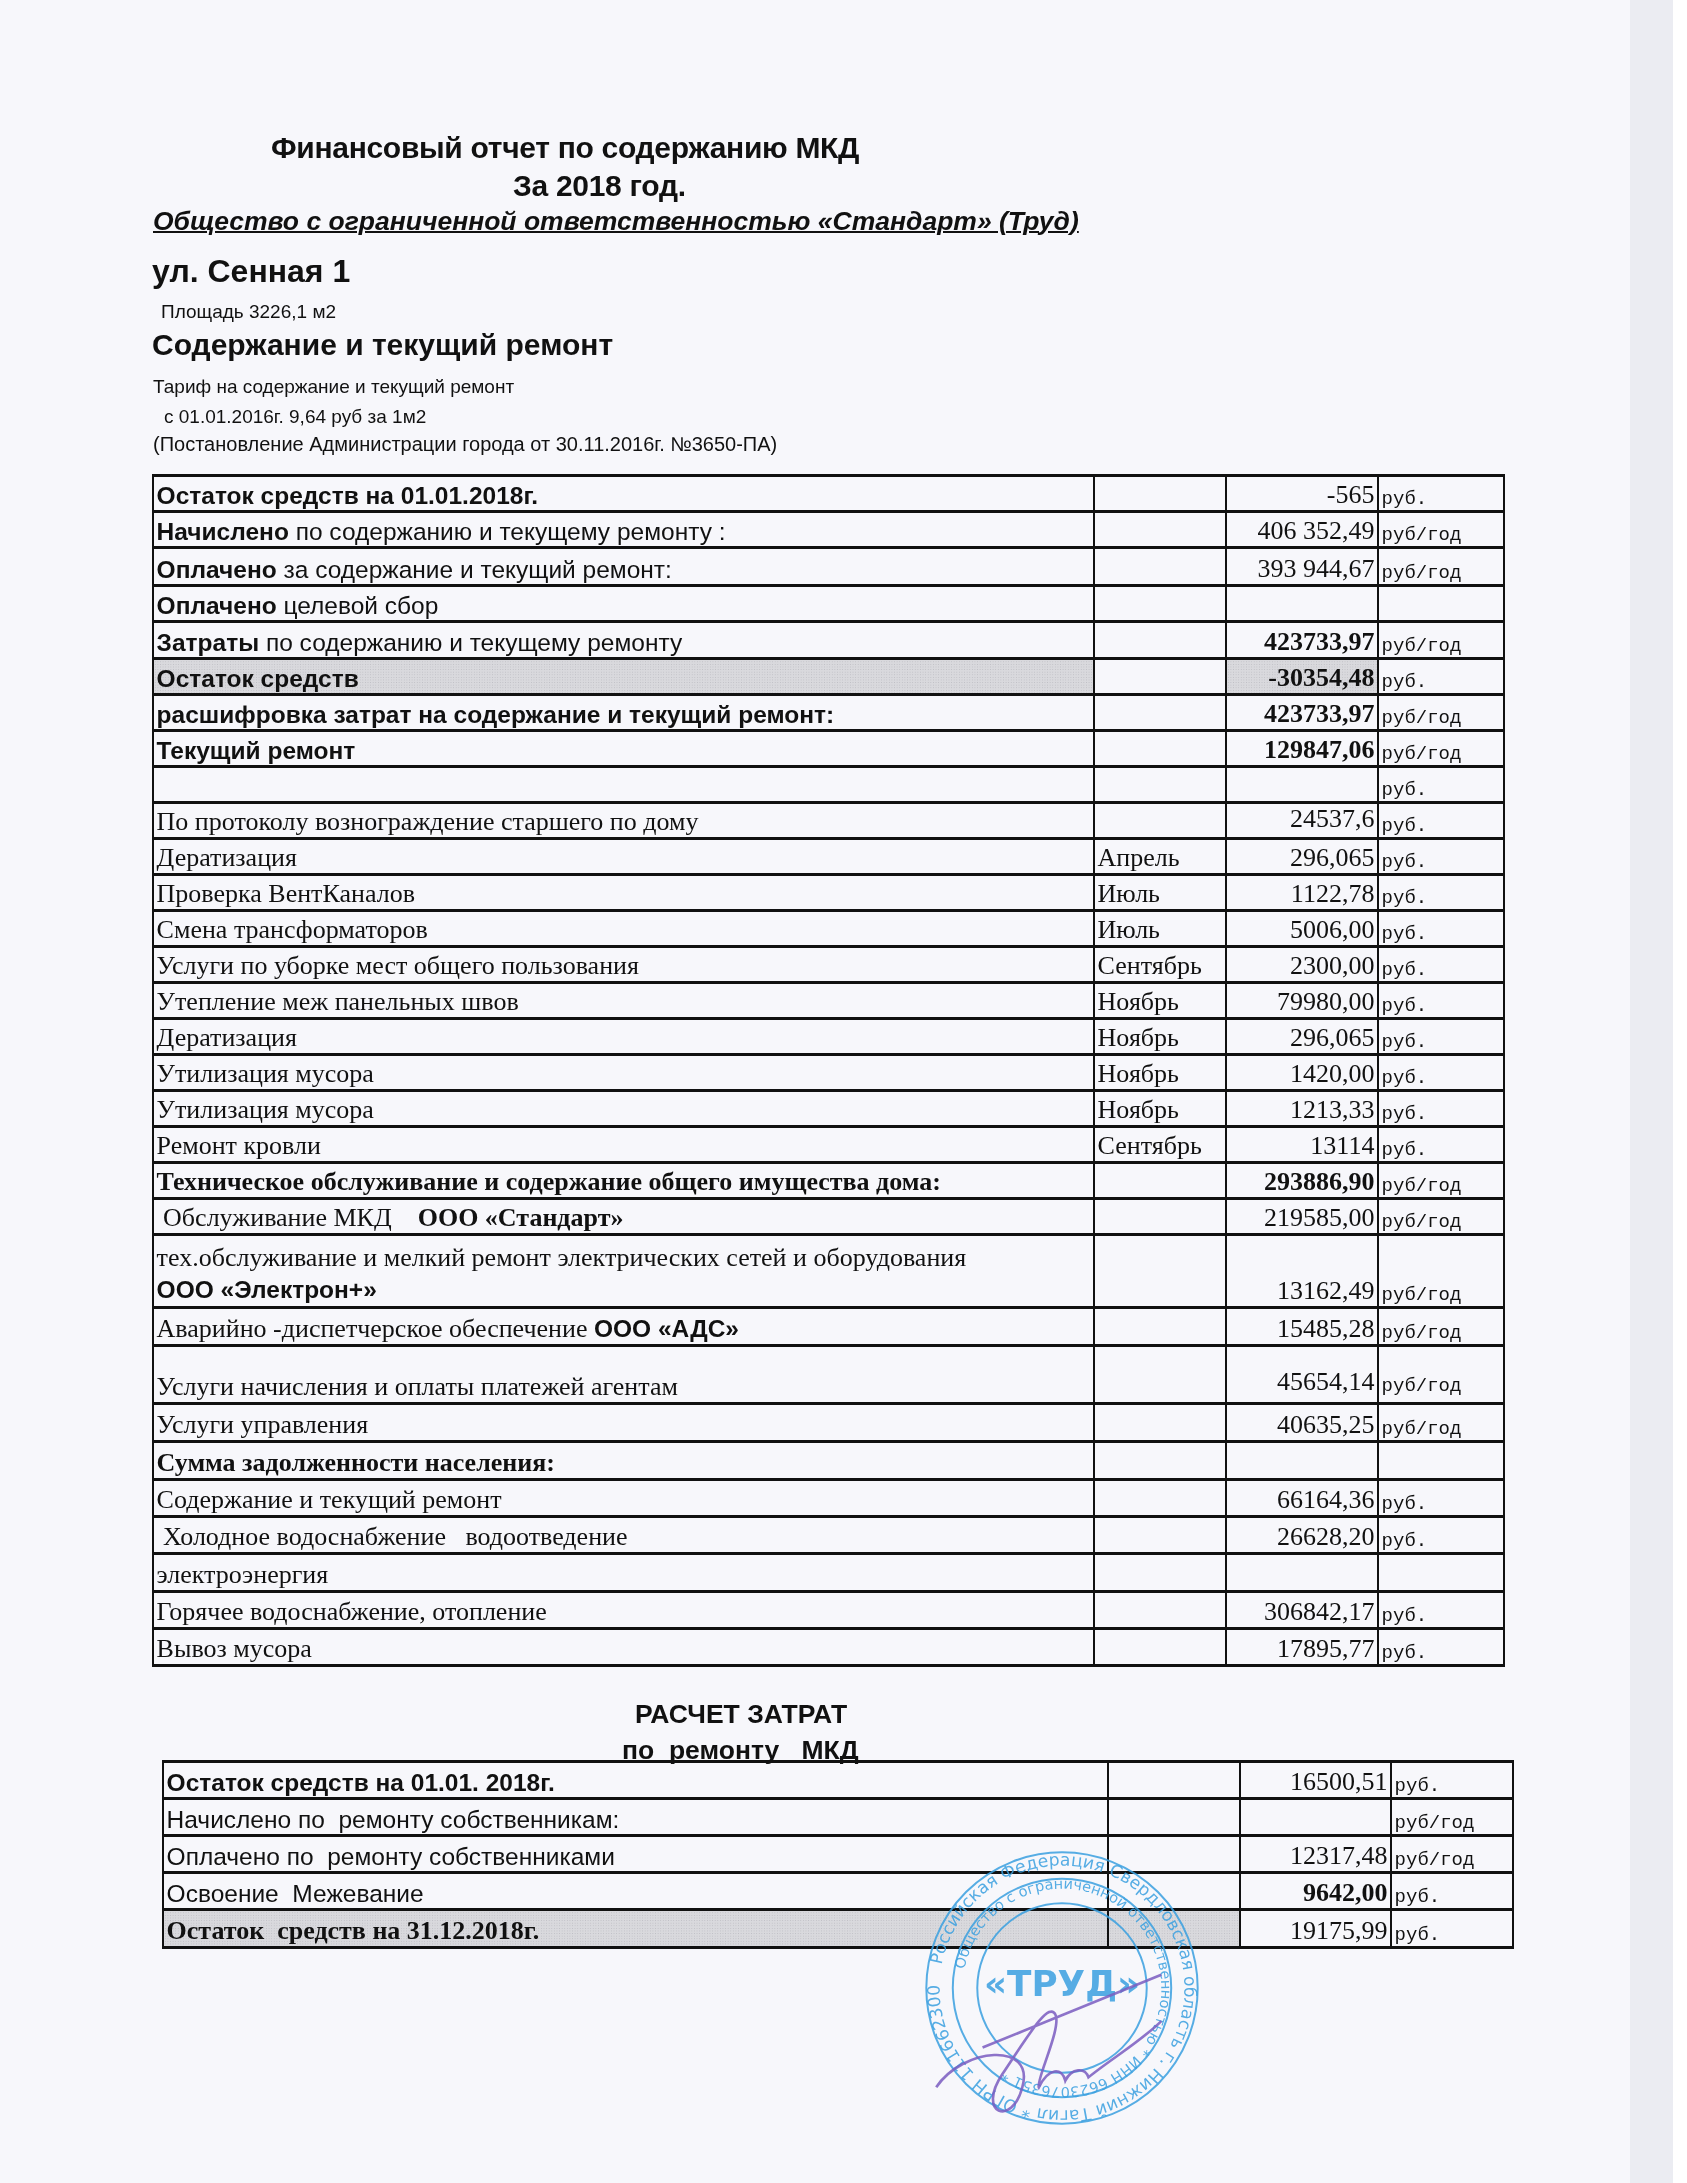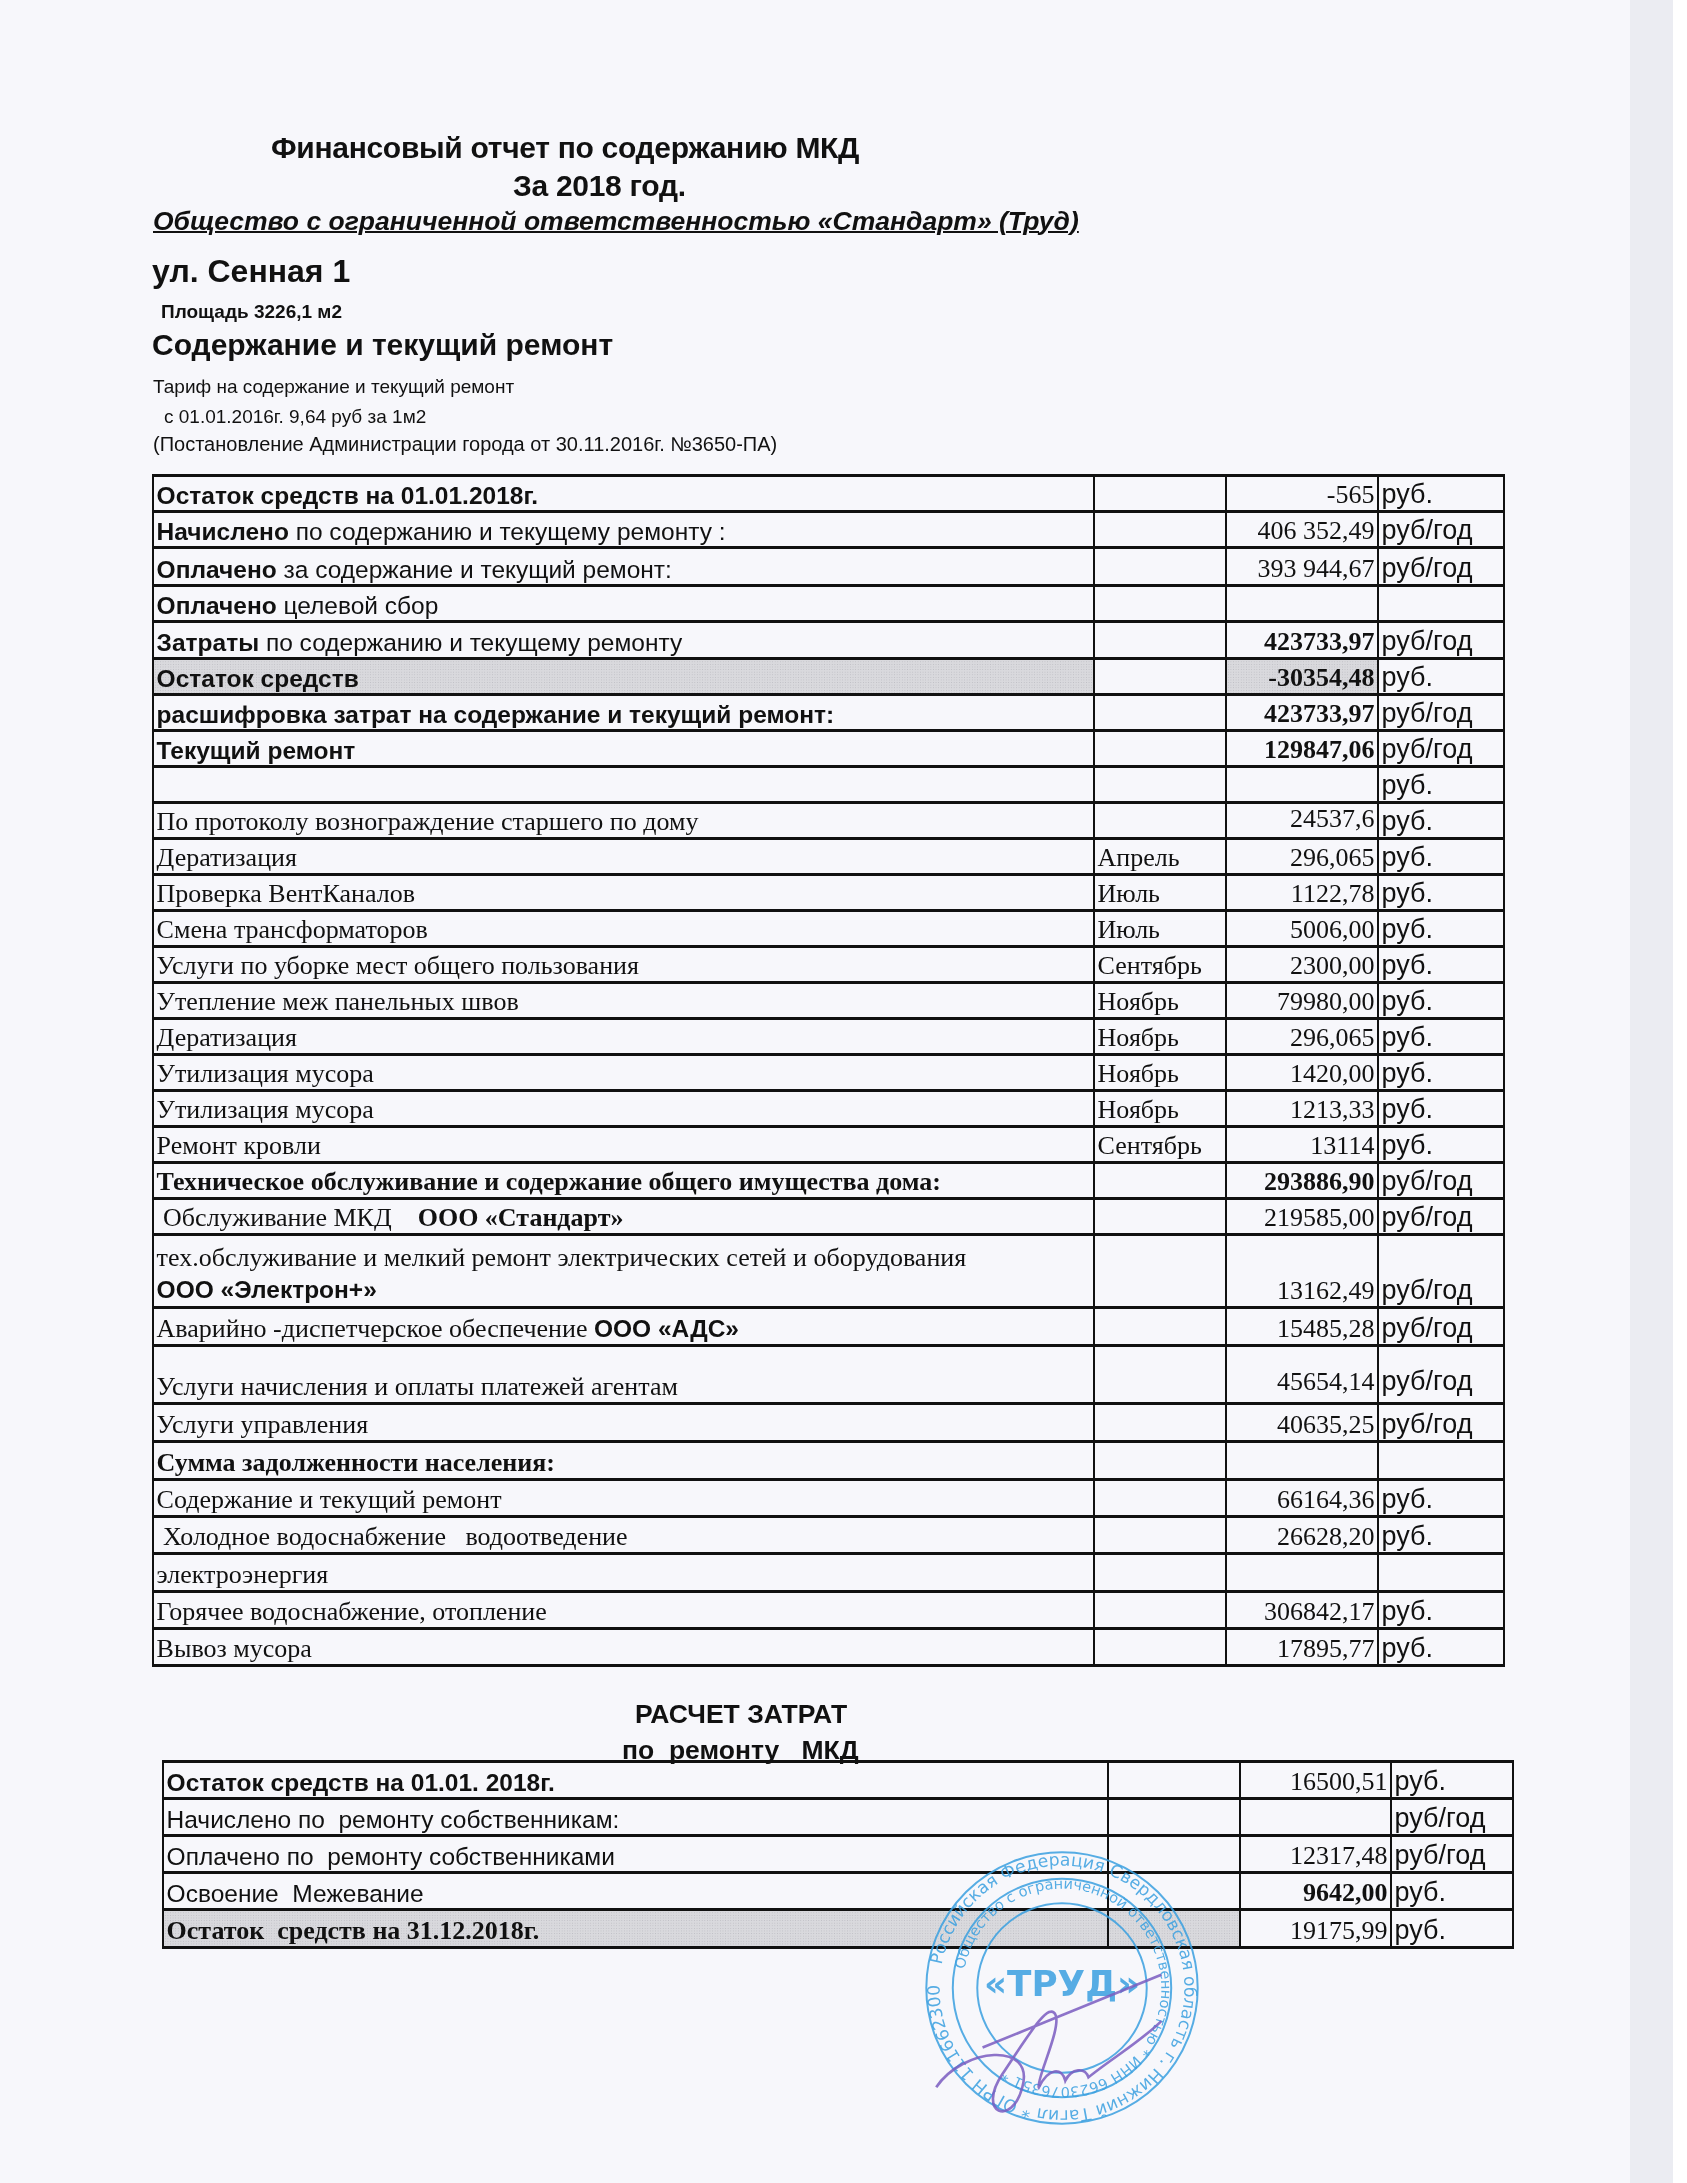--- a/index.html
+++ b/index.html
@@ -14,40 +14,40 @@
     background: #f7f7fb;
   }
   .page-edge {
     position: absolute; left: 1630px; top: 0; width: 43px; height: 2183px;
     background: #ebecf2;
   }
   .abs { position: absolute; white-space: nowrap; }
   .title { font-weight: bold; font-size: 30px; letter-spacing: -0.3px; }
   .company { font-weight: bold; font-style: italic; font-size: 26.5px; text-decoration: underline; text-decoration-thickness: 2px; }
   .street { font-weight: bold; font-size: 32px; }
-  .area { font-weight: bold; font-size: 19px; }
+  .area { font-weight: normal; font-size: 19px; }
   .section { font-weight: bold; font-size: 30px; }
   .tariff { font-size: 19px; }
   .decree { font-size: 20px; }
 
   table.fin {
     position: absolute; border-collapse: collapse; table-layout: fixed;
   }
   table.fin td {
     border: 2px solid #111;
     border-top-width: 3.3px; border-bottom-width: 3.3px;
     padding: 0 2.6px; vertical-align: bottom; overflow: hidden; white-space: nowrap;
   }
   td.lbl { font-size: 24.5px; }
   td.lbl.sans { font-family: "Liberation Sans", sans-serif; }
   td.lbl.serif { font-family: "Liberation Serif", serif; font-size: 26px; }
   td.mon { font-family: "Liberation Serif", serif; font-size: 26px; }
   td.amt { font-family: "Liberation Serif", serif; font-size: 26px; text-align: right; vertical-align: top; padding-right: 1.3px; }
   td.amt.left { text-align: right; vertical-align: bottom; }
-  td.unit { font-family: Liberation Sans, sans-serif; font-size: 27px; vertical-align: top; }
+  td.unit { font-family: Liberation Mono, monospace; font-size: 19px; vertical-align: top; }
   td.unit.low { vertical-align: bottom; }
   .b { font-weight: bold; }
   tr.shade td.sh { background: #d9d9dd; background-image: radial-gradient(#bdbdc3 0.7px, transparent 0.7px); background-size: 2.6px 2.6px; }
 
   .center-h { font-weight: bold; font-size: 26.5px; text-align: left; }
 
   .stamp {
     position: absolute; left: 923px; top: 1849px; width: 278px; height: 278px;
   }
 </style>

